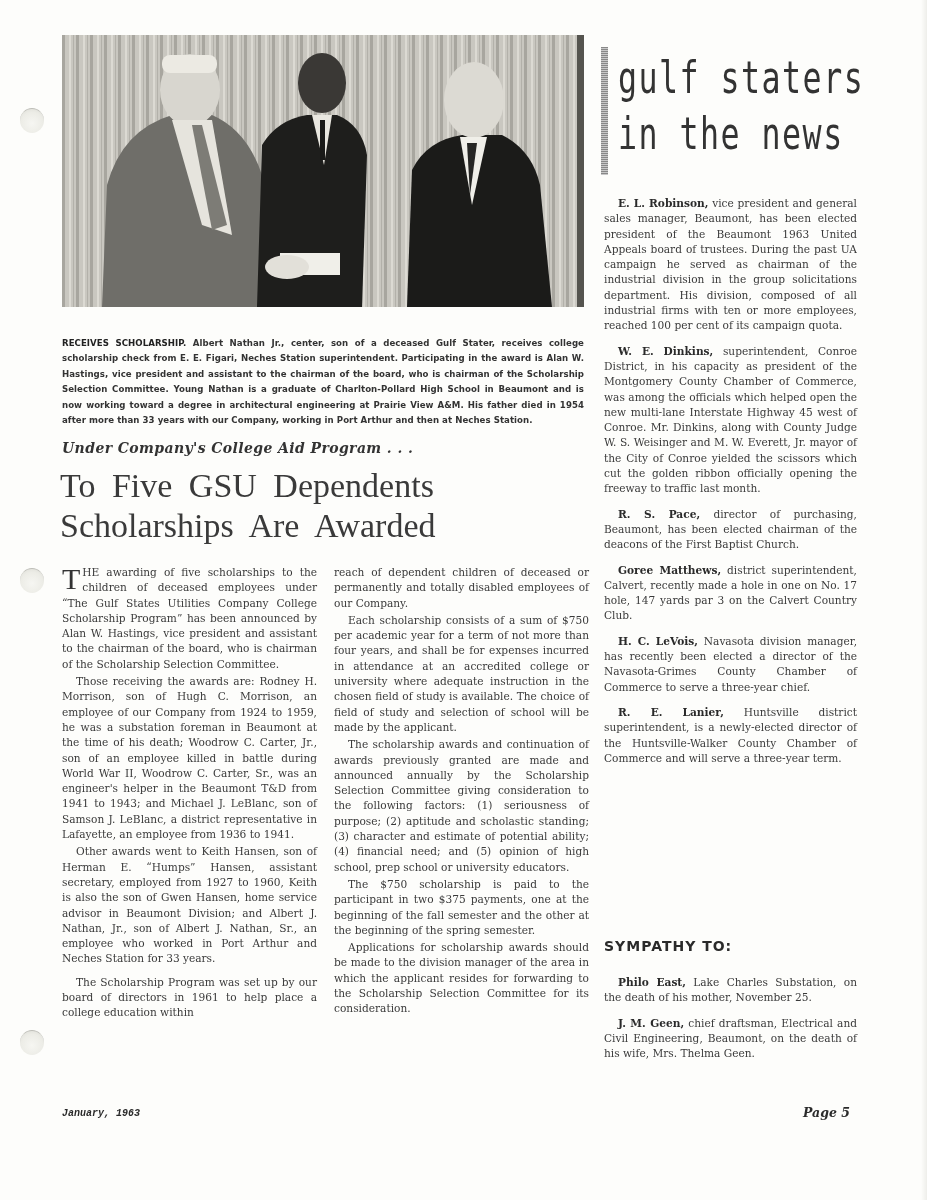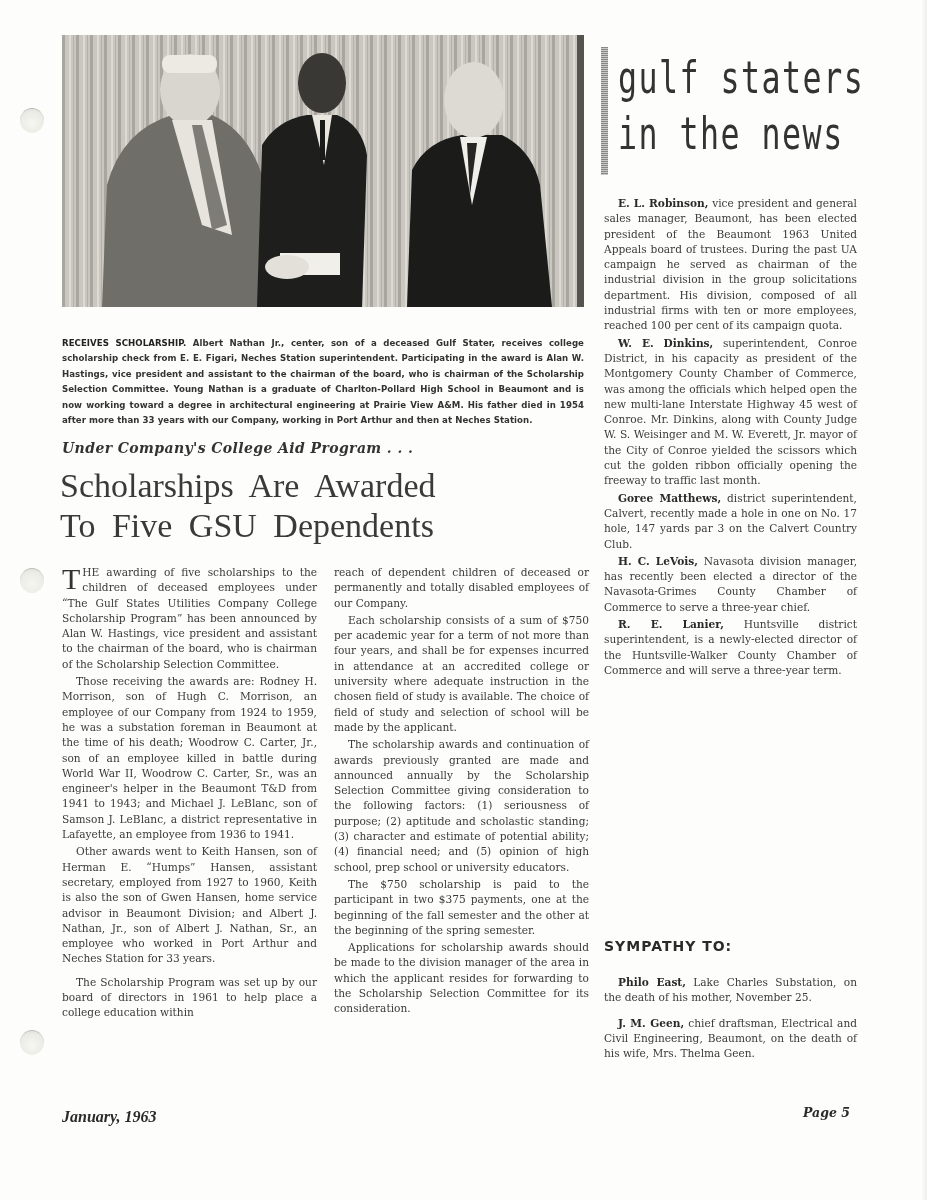--- a/index.html
+++ b/index.html
@@ -42,38 +42,38 @@
   .col p + p { margin-top: 2px; }
   .col1 { left: 62px; top: 565px; width: 255px; }
   .col2 { left: 334px; top: 565px; width: 255px; }
   .col1 p.first { text-indent: 0; }
   .dropcap {
     float: left; font-family: "Liberation Serif", serif; font-size: 30px; line-height: 26px;
     margin: 1px 2px 0 0; color: #333;
   }
   .footer-left {
     position: absolute; left: 62px; top: 1108px;
-    font-family: Liberation Serif, serif; font-style: italic; font-weight: bold; font-size: 16px; color: #2a2a2a;
+    font-family: Liberation Mono, monospace; font-style: italic; font-weight: bold; font-size: 10px; color: #2a2a2a;
   }
   .footer-right {
     position: absolute; left: 803px; top: 1105px;
     font-family: "DejaVu Serif", serif; font-style: italic; font-weight: bold; font-size: 12.5px; color: #2a2a2a;
   }
   .gsn-bar {
     position: absolute; left: 601px; top: 47px; width: 7px; height: 128px;
     background: repeating-linear-gradient(180deg, #888 0px, #888 1px, #c8c8c8 1px, #c8c8c8 2px);
   }
   .gsn-title {
     position: absolute; left: 618px; top: 50px;
     font-family: "DejaVu Sans Mono", monospace; font-size: 44px; line-height: 56px; color: #333;
     transform: scaleX(0.72); transform-origin: left top; letter-spacing: 2px; white-space: nowrap;
   }
   .col3 { left: 604px; top: 196px; width: 253px; }
   .col3 p { text-indent: 14px; }
-  .col3 p + p { margin-top: 2px; }
+  .col3 p + p { margin-top: 10px; }
   .name { font-weight: bold; color: #2a2a2a; }
   .sympathy-head {
     position: absolute; left: 604px; top: 938px;
     font-family: "DejaVu Sans", sans-serif; font-weight: bold; font-size: 14px; letter-spacing: 1px; color: #2a2a2a;
   }
   .col4 { left: 604px; top: 975px; width: 253px; }
   .col4 p + p { margin-top: 10px; }
   .right-edge {
     position: absolute; right: 0; top: 0; width: 6px; height: 1200px;
     background: linear-gradient(90deg, #fdfdfb, #eeeeea);
@@ -120,22 +120,22 @@
   </svg>
 </div>
 
 <div class="caption">
   <span class="lead">RECEIVES SCHOLARSHIP.</span>
   <span>Albert Nathan Jr., center, son of a deceased Gulf Stater, receives college scholarship check from E. E. Figari, Neches Station superintendent. Participating in the award is Alan W. Hastings, vice president and assistant to the chairman of the board, who is chairman of the Scholarship Selection Committee. Young Nathan is a graduate of Charlton-Pollard High School in Beaumont and is now working toward a degree in architectural engineering at Prairie View A&amp;M. His father died in 1954 after more than 33 years with our Company, working in Port Arthur and then at Neches Station.</span>
 </div>
 
 <div class="kicker">Under Company's College Aid Program . . .</div>
 <div class="headline">
+  <div>To Five GSU Dependents</div>
   <div>Scholarships Are Awarded</div>
-  <div>To Five GSU Dependents</div>
 </div>
 
 <div class="col col1">
   <p class="first"><span class="dropcap">T</span><span>HE awarding of five scholarships to the children of deceased employees under “The Gulf States Utilities Company College Scholarship Program” has been announced by Alan W. Hastings, vice president and assistant to the chairman of the board, who is chairman of the Scholarship Selection Committee.</span></p>
   <p>Those receiving the awards are: Rodney H. Morrison, son of Hugh C. Morrison, an employee of our Company from 1924 to 1959, he was a substation foreman in Beaumont at the time of his death; Woodrow C. Carter, Jr., son of an employee killed in battle during World War II, Woodrow C. Carter, Sr., was an engineer's helper in the Beaumont T&amp;D from 1941 to 1943; and Michael J. LeBlanc, son of Samson J. LeBlanc, a district representative in Lafayette, an employee from 1936 to 1941.</p>
   <p style="">Other awards went to Keith Hansen, son of Herman E. “Humps” Hansen, assistant secretary, employed from 1927 to 1960, Keith is also the son of Gwen Hansen, home service advisor in Beaumont Division; and Albert J. Nathan, Jr., son of Albert J. Nathan, Sr., an employee who worked in Port Arthur and Neches Station for 33 years.</p>
   <p style="margin-top:8px;">The Scholarship Program was set up by our board of directors in 1961 to help place a college education within</p>
 </div>
 
 <div class="col col2">
@@ -148,20 +148,21 @@
 
 <div class="gsn-bar"></div>
 <div class="gsn-title">
   <div>gulf staters</div>
   <div>in the news</div>
 </div>
 
 <div class="col col3">
   <p><span class="name">E. L. Robinson,</span><span> vice president and general sales manager, Beaumont, has been elected president of the Beaumont 1963 United Appeals board of trustees. During the past UA campaign he served as chairman of the industrial division in the group solicitations department. His division, composed of all industrial firms with ten or more employees, reached 100 per cent of its campaign quota.</span></p>
   <p><span class="name">W. E. Dinkins,</span><span> superintendent, Conroe District, in his capacity as president of the Montgomery County Chamber of Commerce, was among the officials which helped open the new multi-lane Interstate Highway 45 west of Conroe. Mr. Dinkins, along with County Judge W. S. Weisinger and M. W. Everett, Jr. mayor of the City of Conroe yielded the scissors which cut the golden ribbon officially opening the freeway to traffic last month.</span></p>
+  <p><span class="name">R. S. Pace,</span><span> director of purchasing, Beaumont, has been elected chairman of the deacons of the First Baptist Church.</span></p>
   <p><span class="name">Goree Matthews,</span><span> district superintendent, Calvert, recently made a hole in one on No. 17 hole, 147 yards par 3 on the Calvert Country Club.</span></p>
   <p><span class="name">H. C. LeVois,</span><span> Navasota division manager, has recently been elected a director of the Navasota-Grimes County Chamber of Commerce to serve a three-year chief.</span></p>
   <p><span class="name">R. E. Lanier,</span><span> Huntsville district superintendent, is a newly-elected director of the Huntsville-Walker County Chamber of Commerce and will serve a three-year term.</span></p>
 </div>
 
 <div class="sympathy-head">SYMPATHY TO:</div>
 <div class="col col4">
   <p><span class="name">Philo East,</span><span> Lake Charles Substation, on the death of his mother, November 25.</span></p>
   <p><span class="name">J. M. Geen,</span><span> chief draftsman, Electrical and Civil Engineering, Beaumont, on the death of his wife, Mrs. Thelma Geen.</span></p>
 </div>

